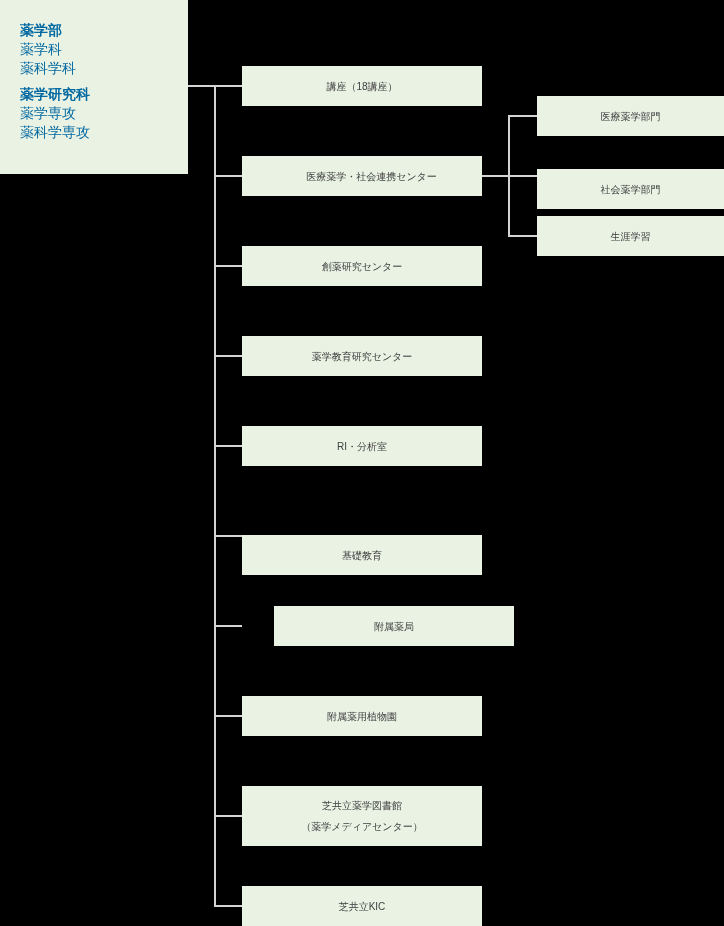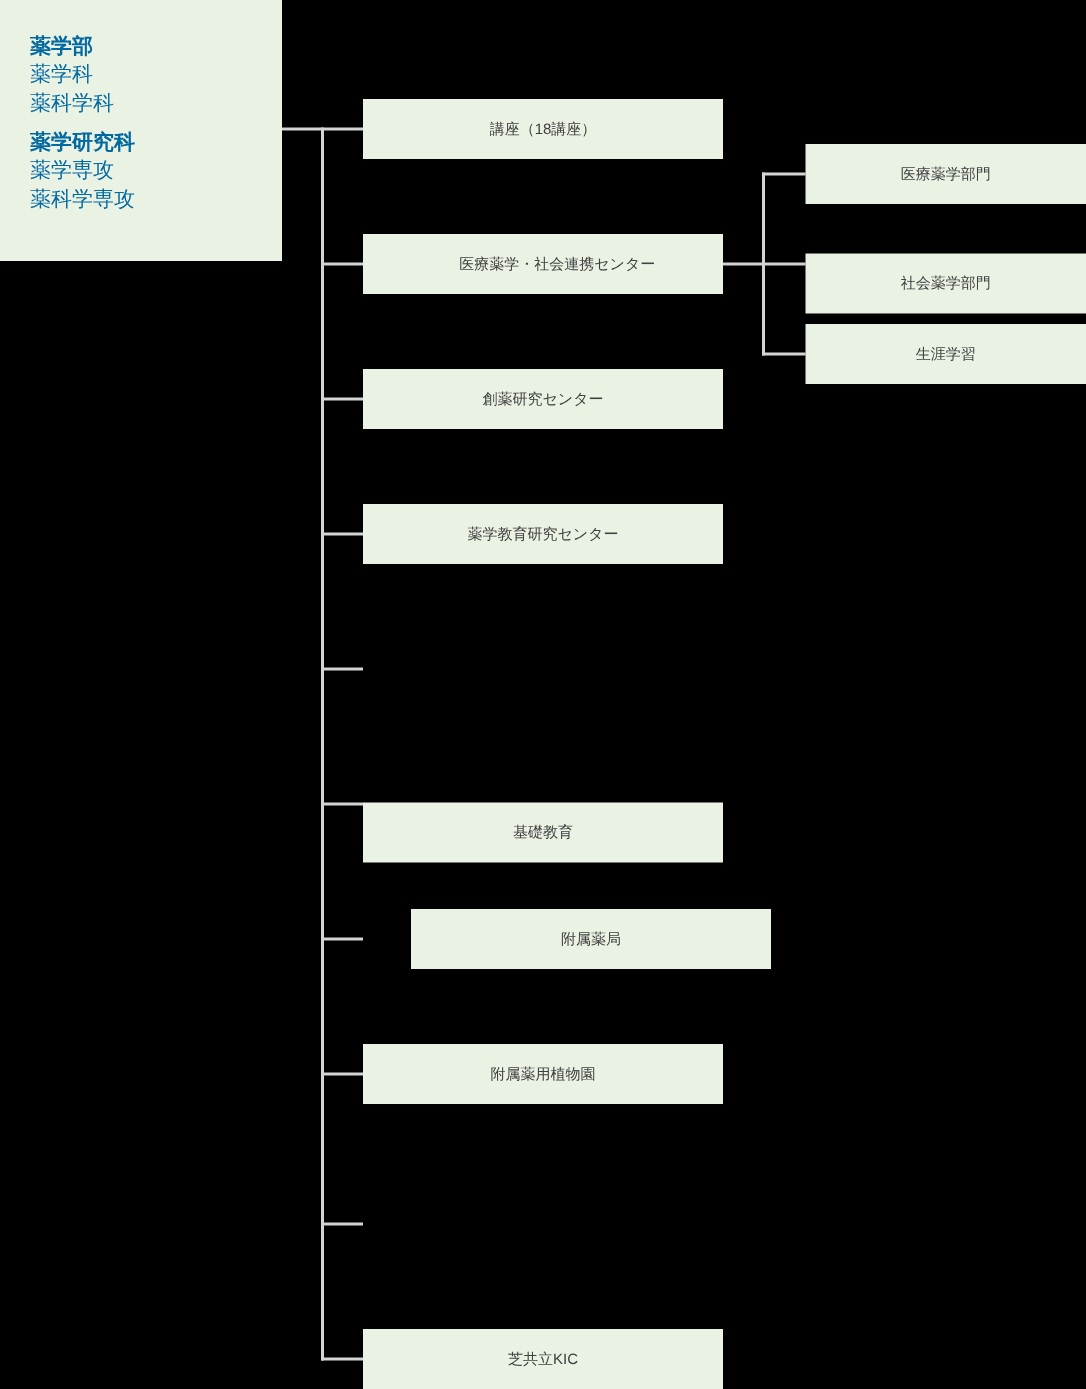--- a/index.html
+++ b/index.html
@@ -106,22 +106,25 @@
   <div class="line stub stub-9"></div>
   <div class="line conn-right"></div>
   <div class="line trunk-right"></div>
   <div class="line rstub rstub-0"></div>
   <div class="line rstub rstub-2"></div>
 
   <div class="node mid-node mid-0">講座（18講座）</div>
   <div class="node mid-node mid-1">医療薬学・社会連携センター</div>
   <div class="node mid-node mid-2">創薬研究センター</div>
   <div class="node mid-node mid-3">薬学教育研究センター</div>
+  <div class="node mid-node mid-4">RI・分析室</div>
   <div class="node mid-node mid-5">基礎教育</div>
   <div class="node mid-node mid-6">附属薬局</div>
   <div class="node mid-node mid-7">附属薬用植物園</div>
+  <div class="node mid-node mid-8">芝共立薬学図書館
+（薬学メディアセンター）</div>
   <div class="node mid-node mid-9">芝共立KIC</div>
 
   <div class="node sub-node sub-0">医療薬学部門</div>
   <div class="node sub-node sub-1">社会薬学部門</div>
   <div class="node sub-node sub-2">生涯学習</div>
 
 </div>
 
 </body></html>

